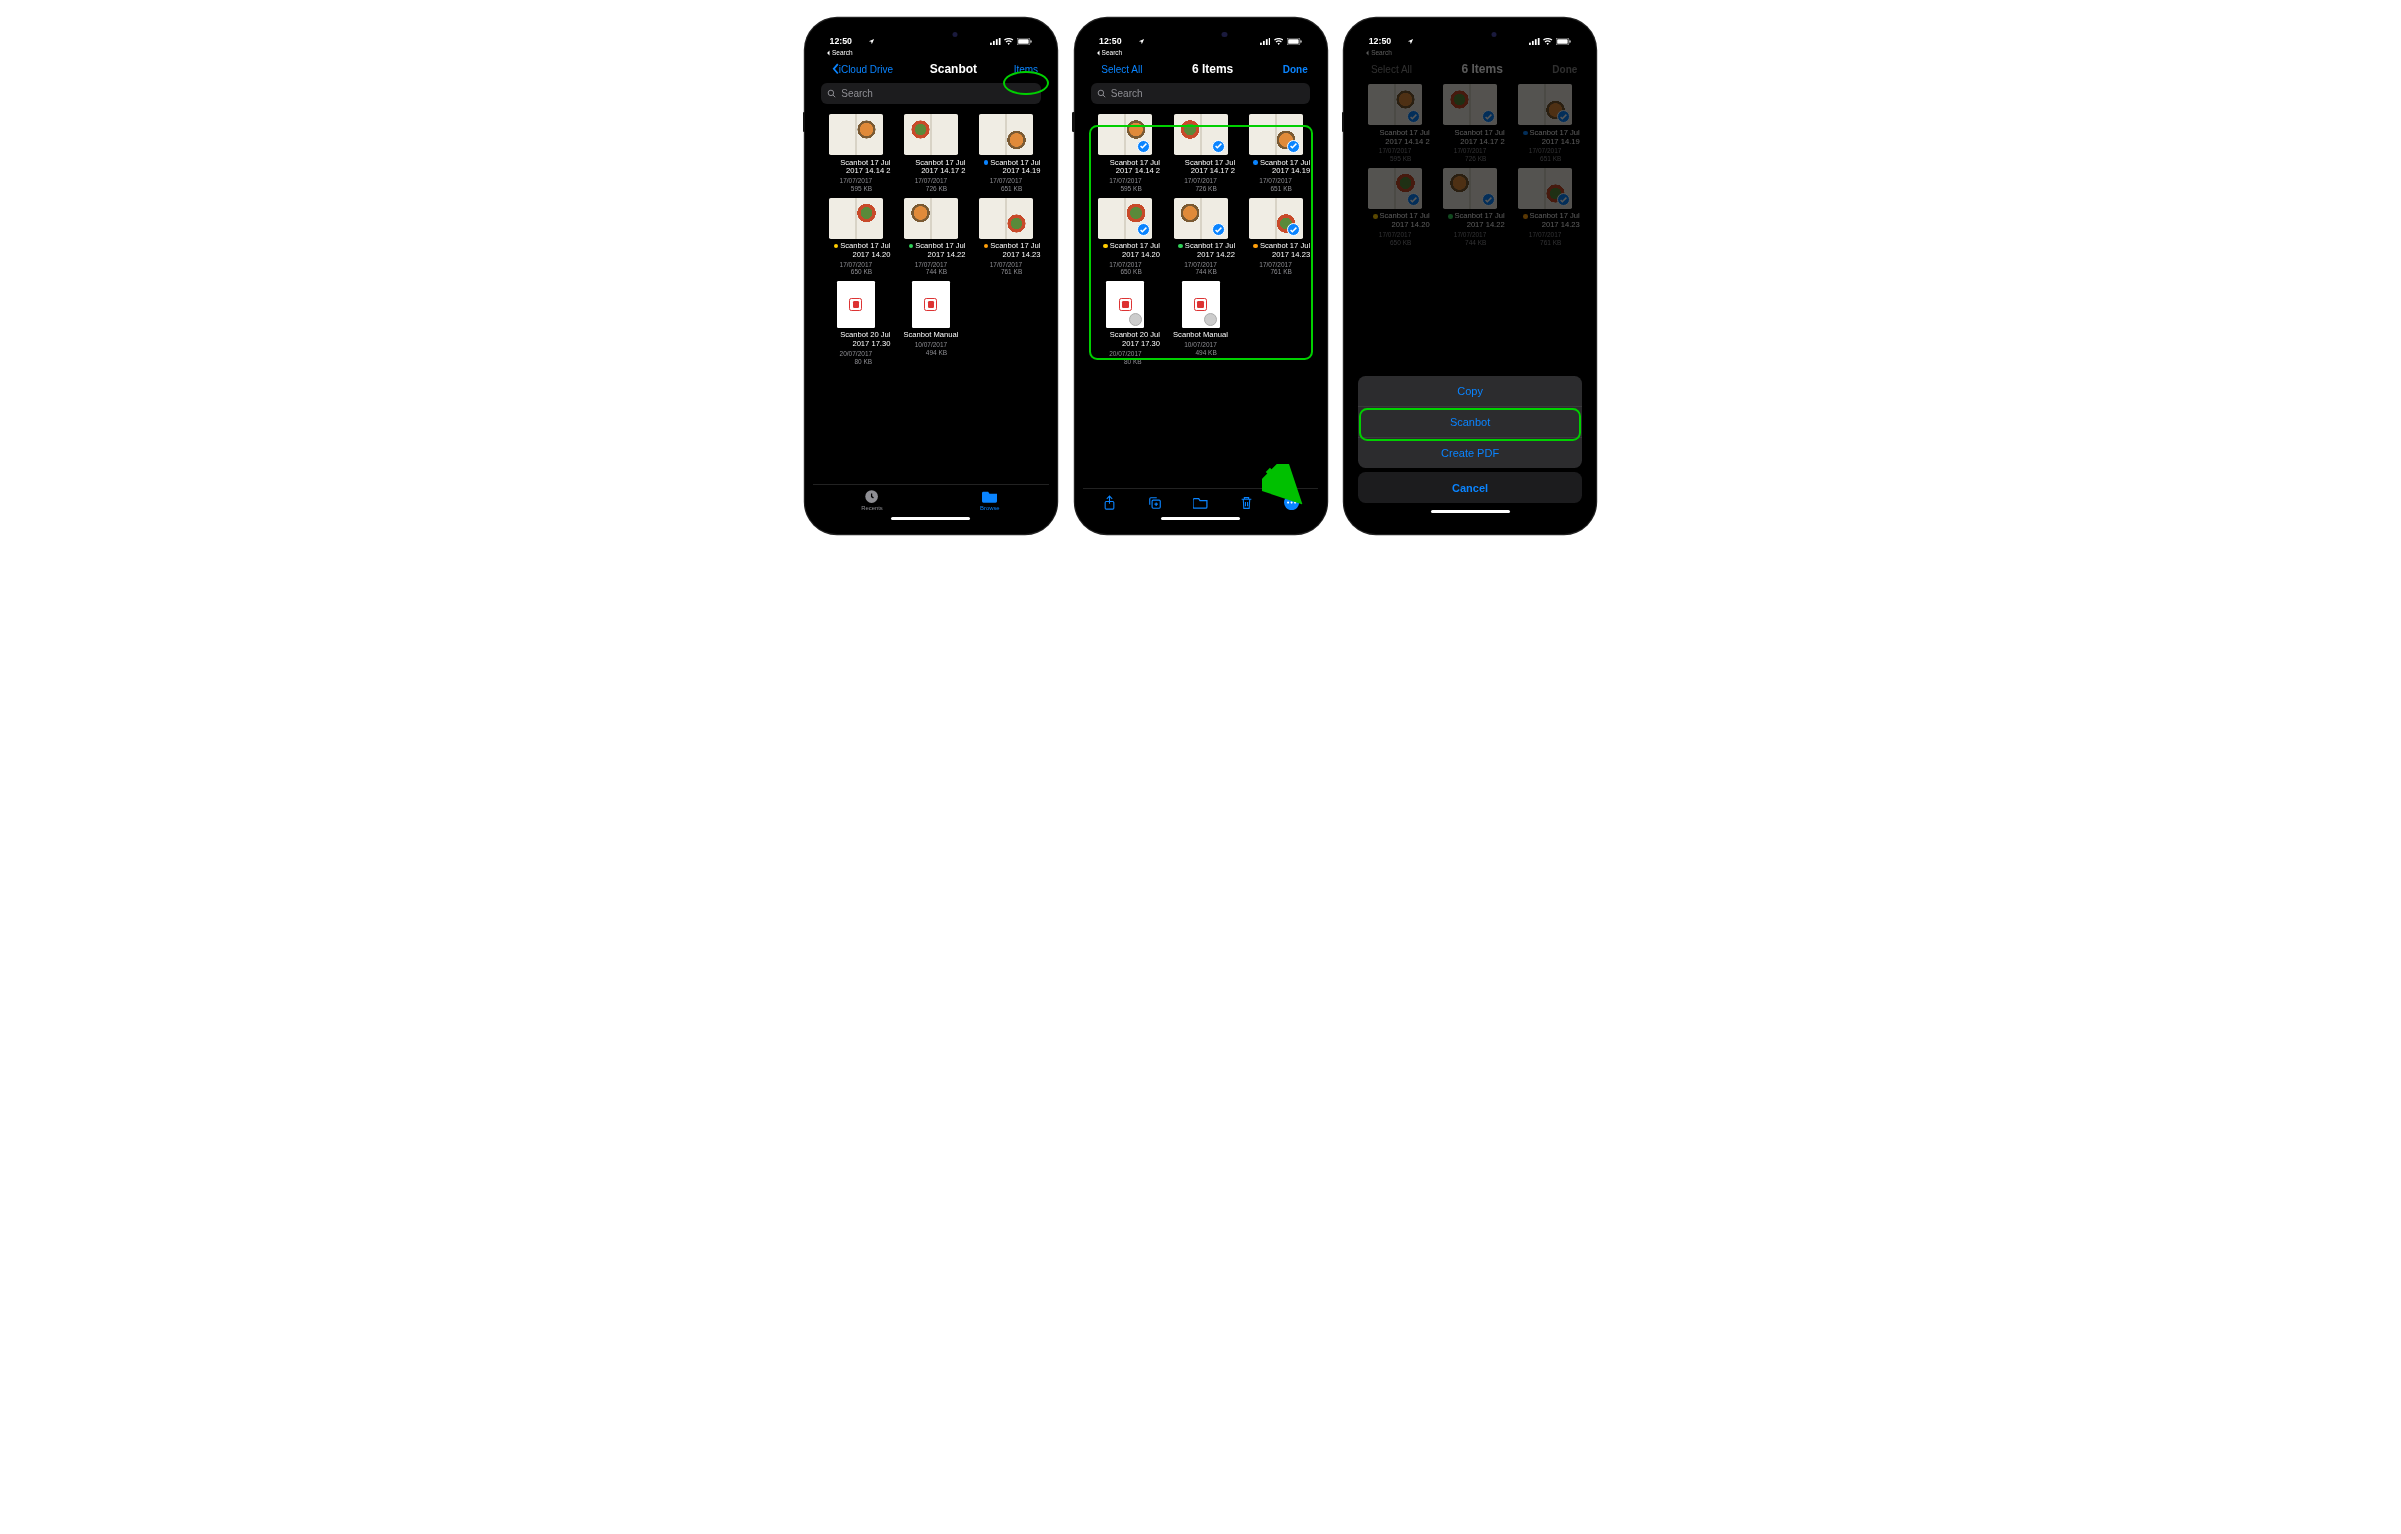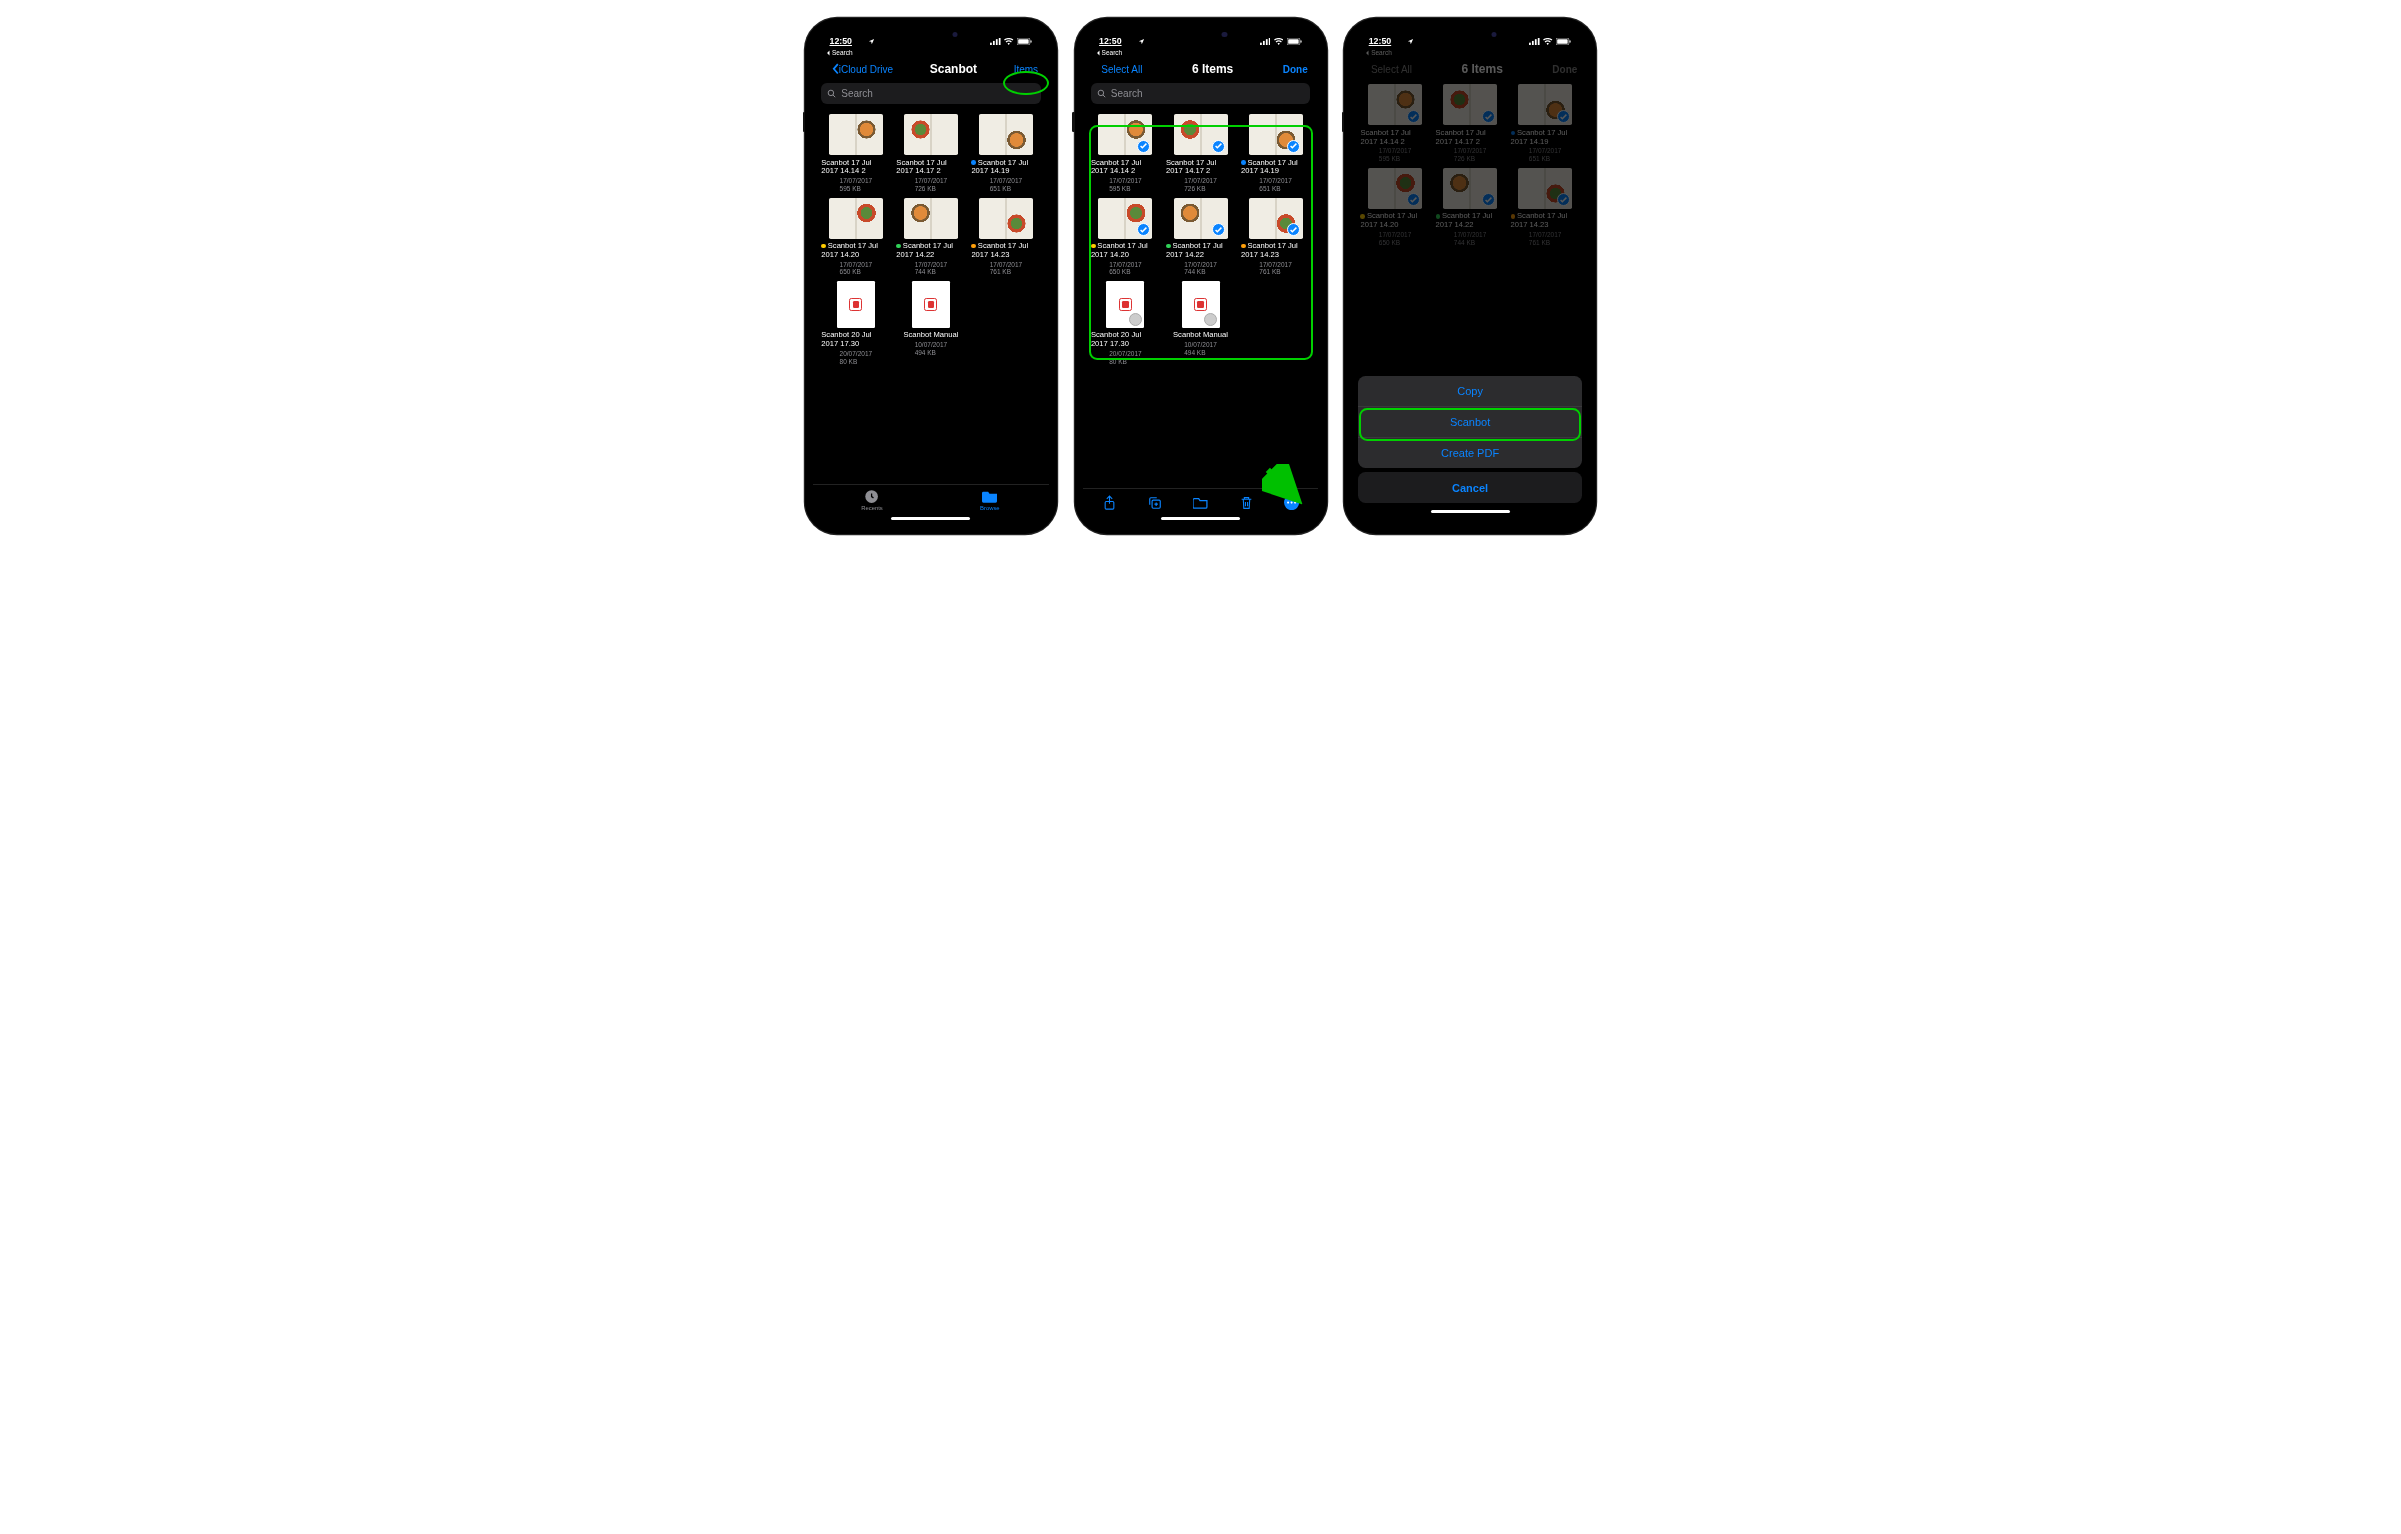--- a/index.html
+++ b/index.html
@@ -36,21 +36,21 @@
   position:absolute;top:0;left:50%;transform:translateX(-50%);
   width:111px;height:17.6px;background:#000;border-radius:0 0 10.6px 10.6px;z-index:50;
 }
 .notch::after{
   content:"";position:absolute;right:29px;top:5.9px;width:5.3px;height:5.3px;border-radius:50%;background:#1a1a3d;
 }
 .statusbar {
   display:flex;justify-content:space-between;align-items:center;
   padding:7px 16.4px 0;height:23.5px;color:#fff;font-size:8.8px;font-weight:600;
 }
-.sb-left{display:flex;align-items:center;gap:16px;text-decoration:underline;}
+.sb-left{display:flex;align-items:center;gap:16px;}
 .sb-right{display:flex;align-items:center;gap:3.5px;}
 .sb-right svg{display:block;}
 .crumb {
   color:#fff;font-size:6.5px;padding:0 13px;display:flex;align-items:center;gap:1.8px;
 }
 .navbar {
   display:flex;align-items:center;justify-content:space-between;
   padding:5.9px 10.6px 3.5px;color:#fff;
 }
 .nav-left{color:#0a84ff;font-size:10px;display:flex;align-items:center;margin-left:8px;}
@@ -60,21 +60,21 @@
   margin:3.5px 8.2px 5.9px;background:#1c1c1e;border-radius:5.9px;
   display:flex;align-items:center;gap:4.7px;padding:4.7px 5.9px;color:#8e8e93;font-size:10px;
 }
 .content{
   flex:1;overflow:hidden;padding:4.7px 8.2px 0;
 }
 .grid{
   display:grid;grid-template-columns:repeat(3,1fr);gap:4.7px 5.9px;
 }
 .file{
-  display:flex;flex-direction:column;align-items:center;text-align:left;color:#fff;font-size:7px;
+  display:flex;flex-direction:column;align-items:center;text-align:right;color:#fff;font-size:7px;
 }
 .thumb{
   width:54px;height:41px;background:#e8e4da;border-radius:1.8px;position:relative;margin-bottom:3.5px;
   overflow:hidden;
 }
 .thumb.page{
   background:linear-gradient(90deg,#f0ede4 0 49%,#d8d3c6 49% 51%,#efece3 51% 100%);
 }
 .thumb.doc{
   width:38px;height:47px;background:#fff;border-radius:1.2px;

